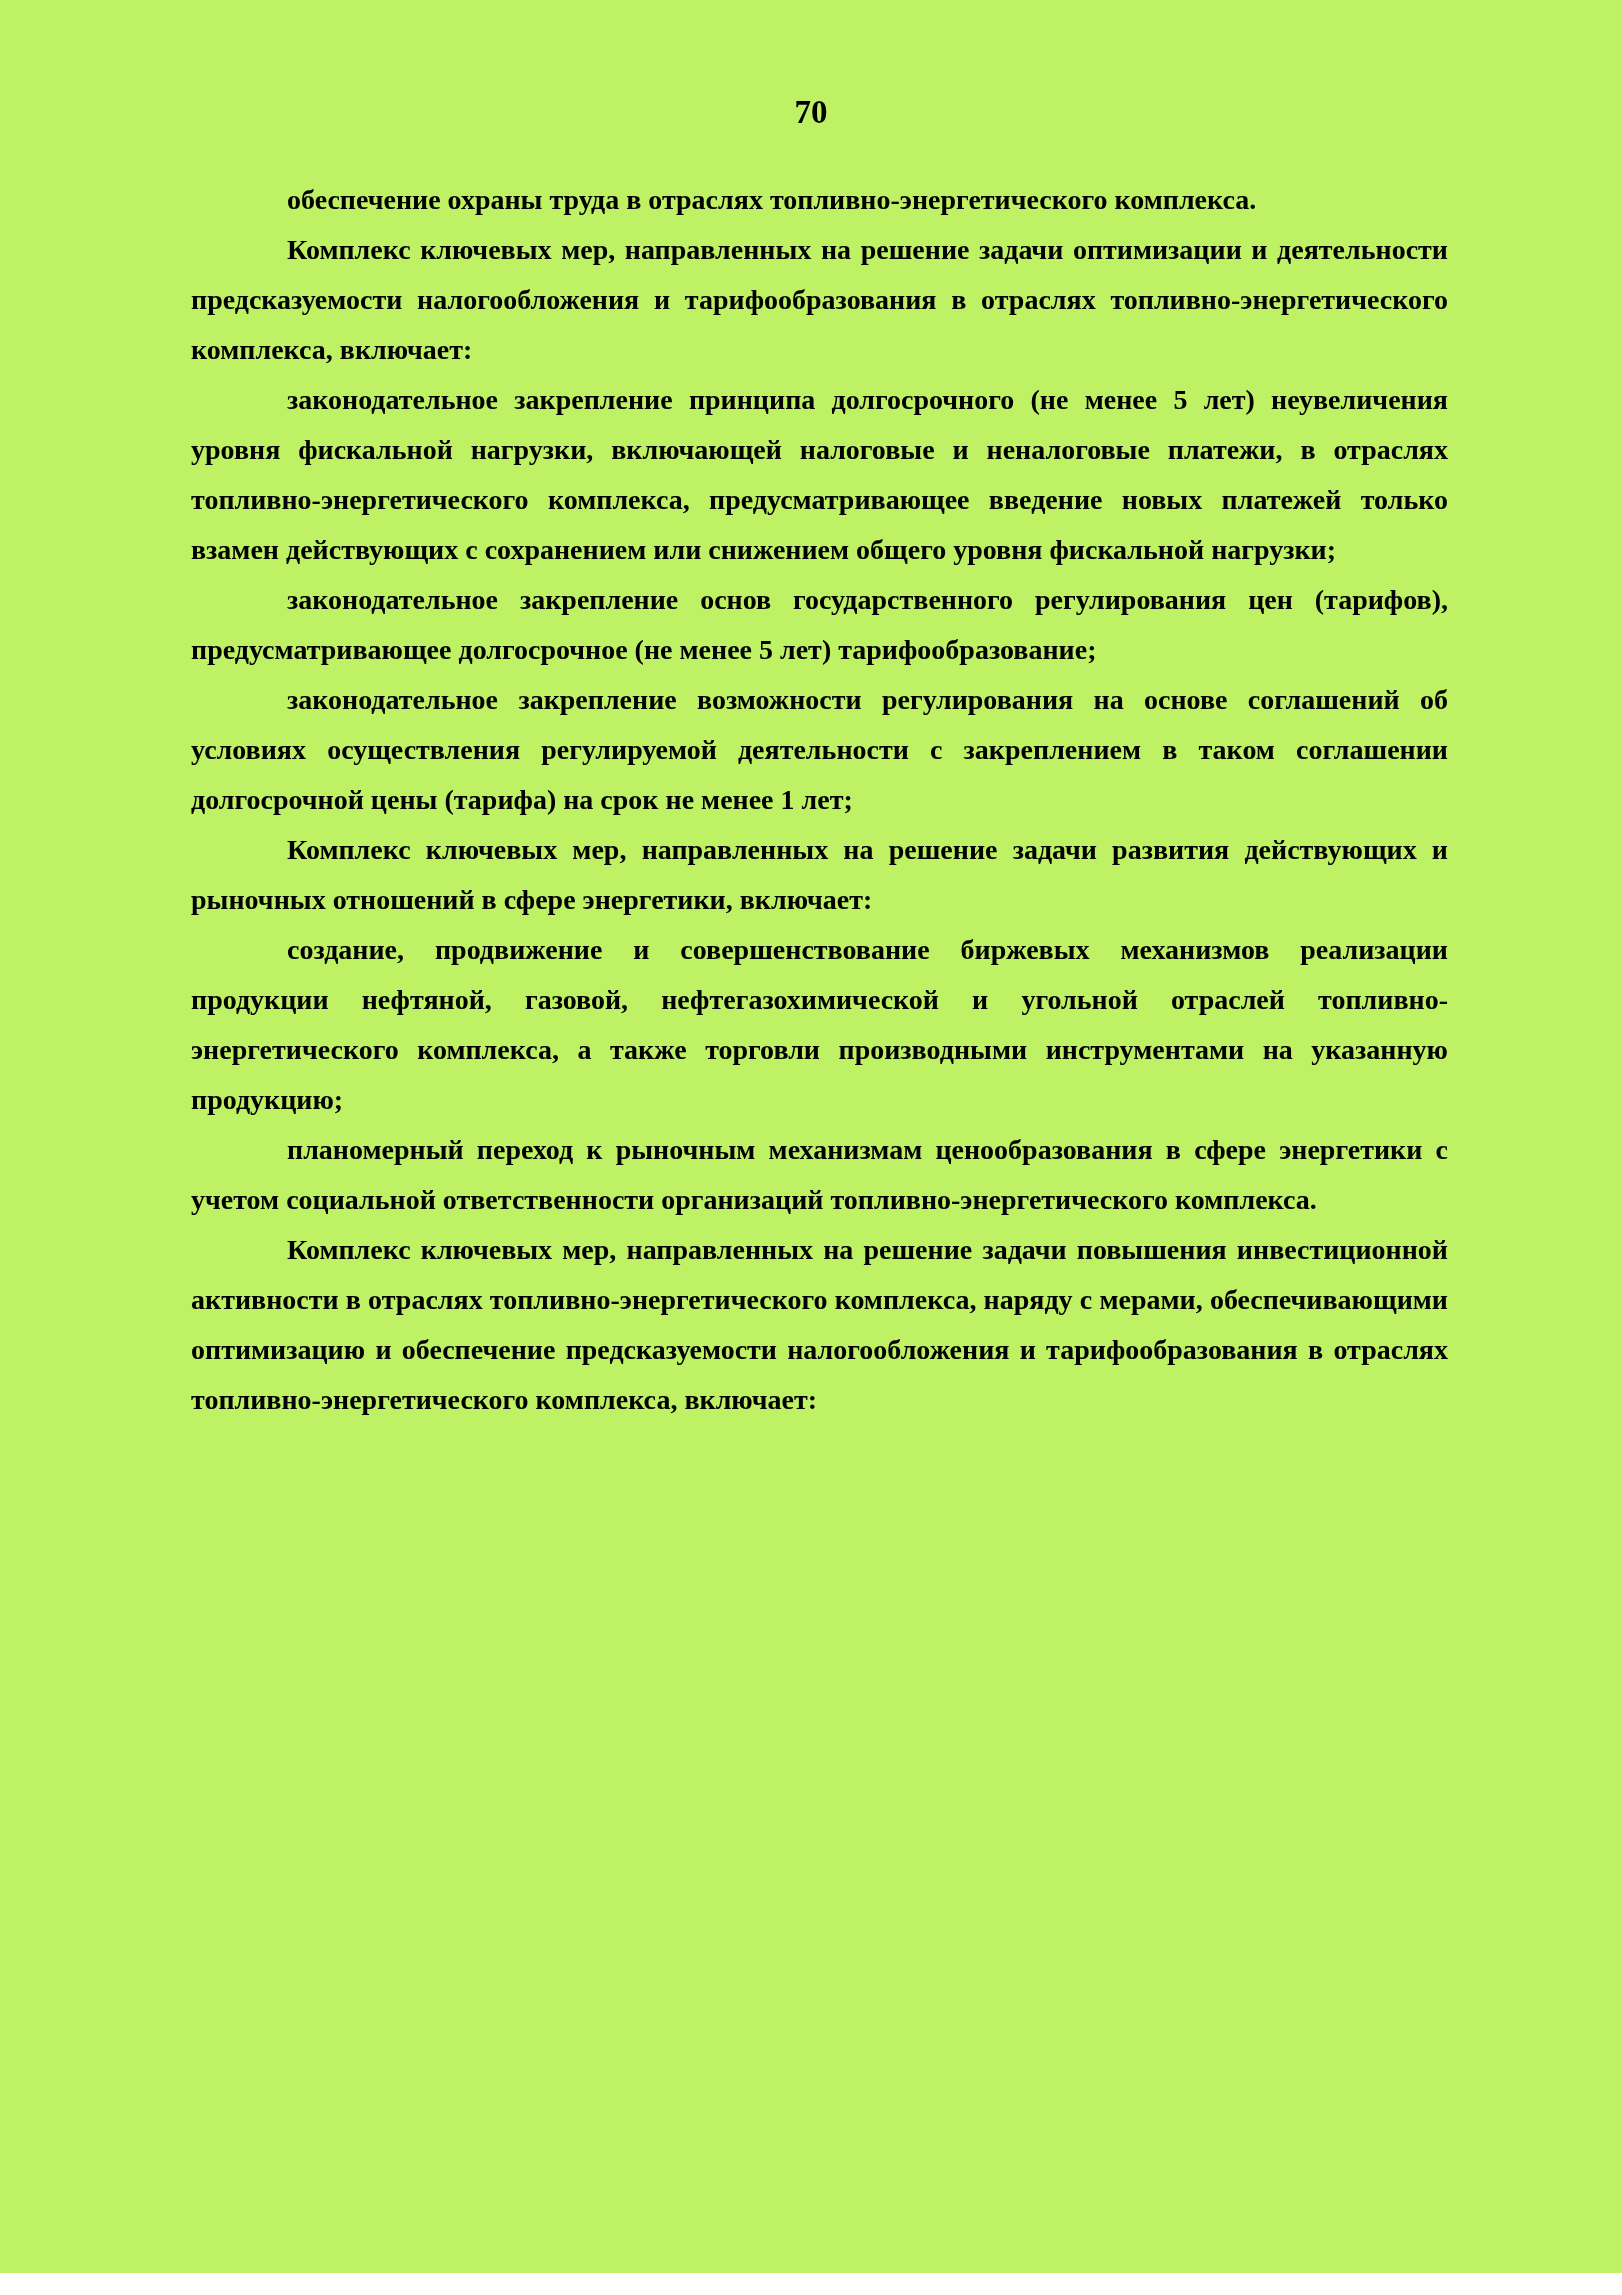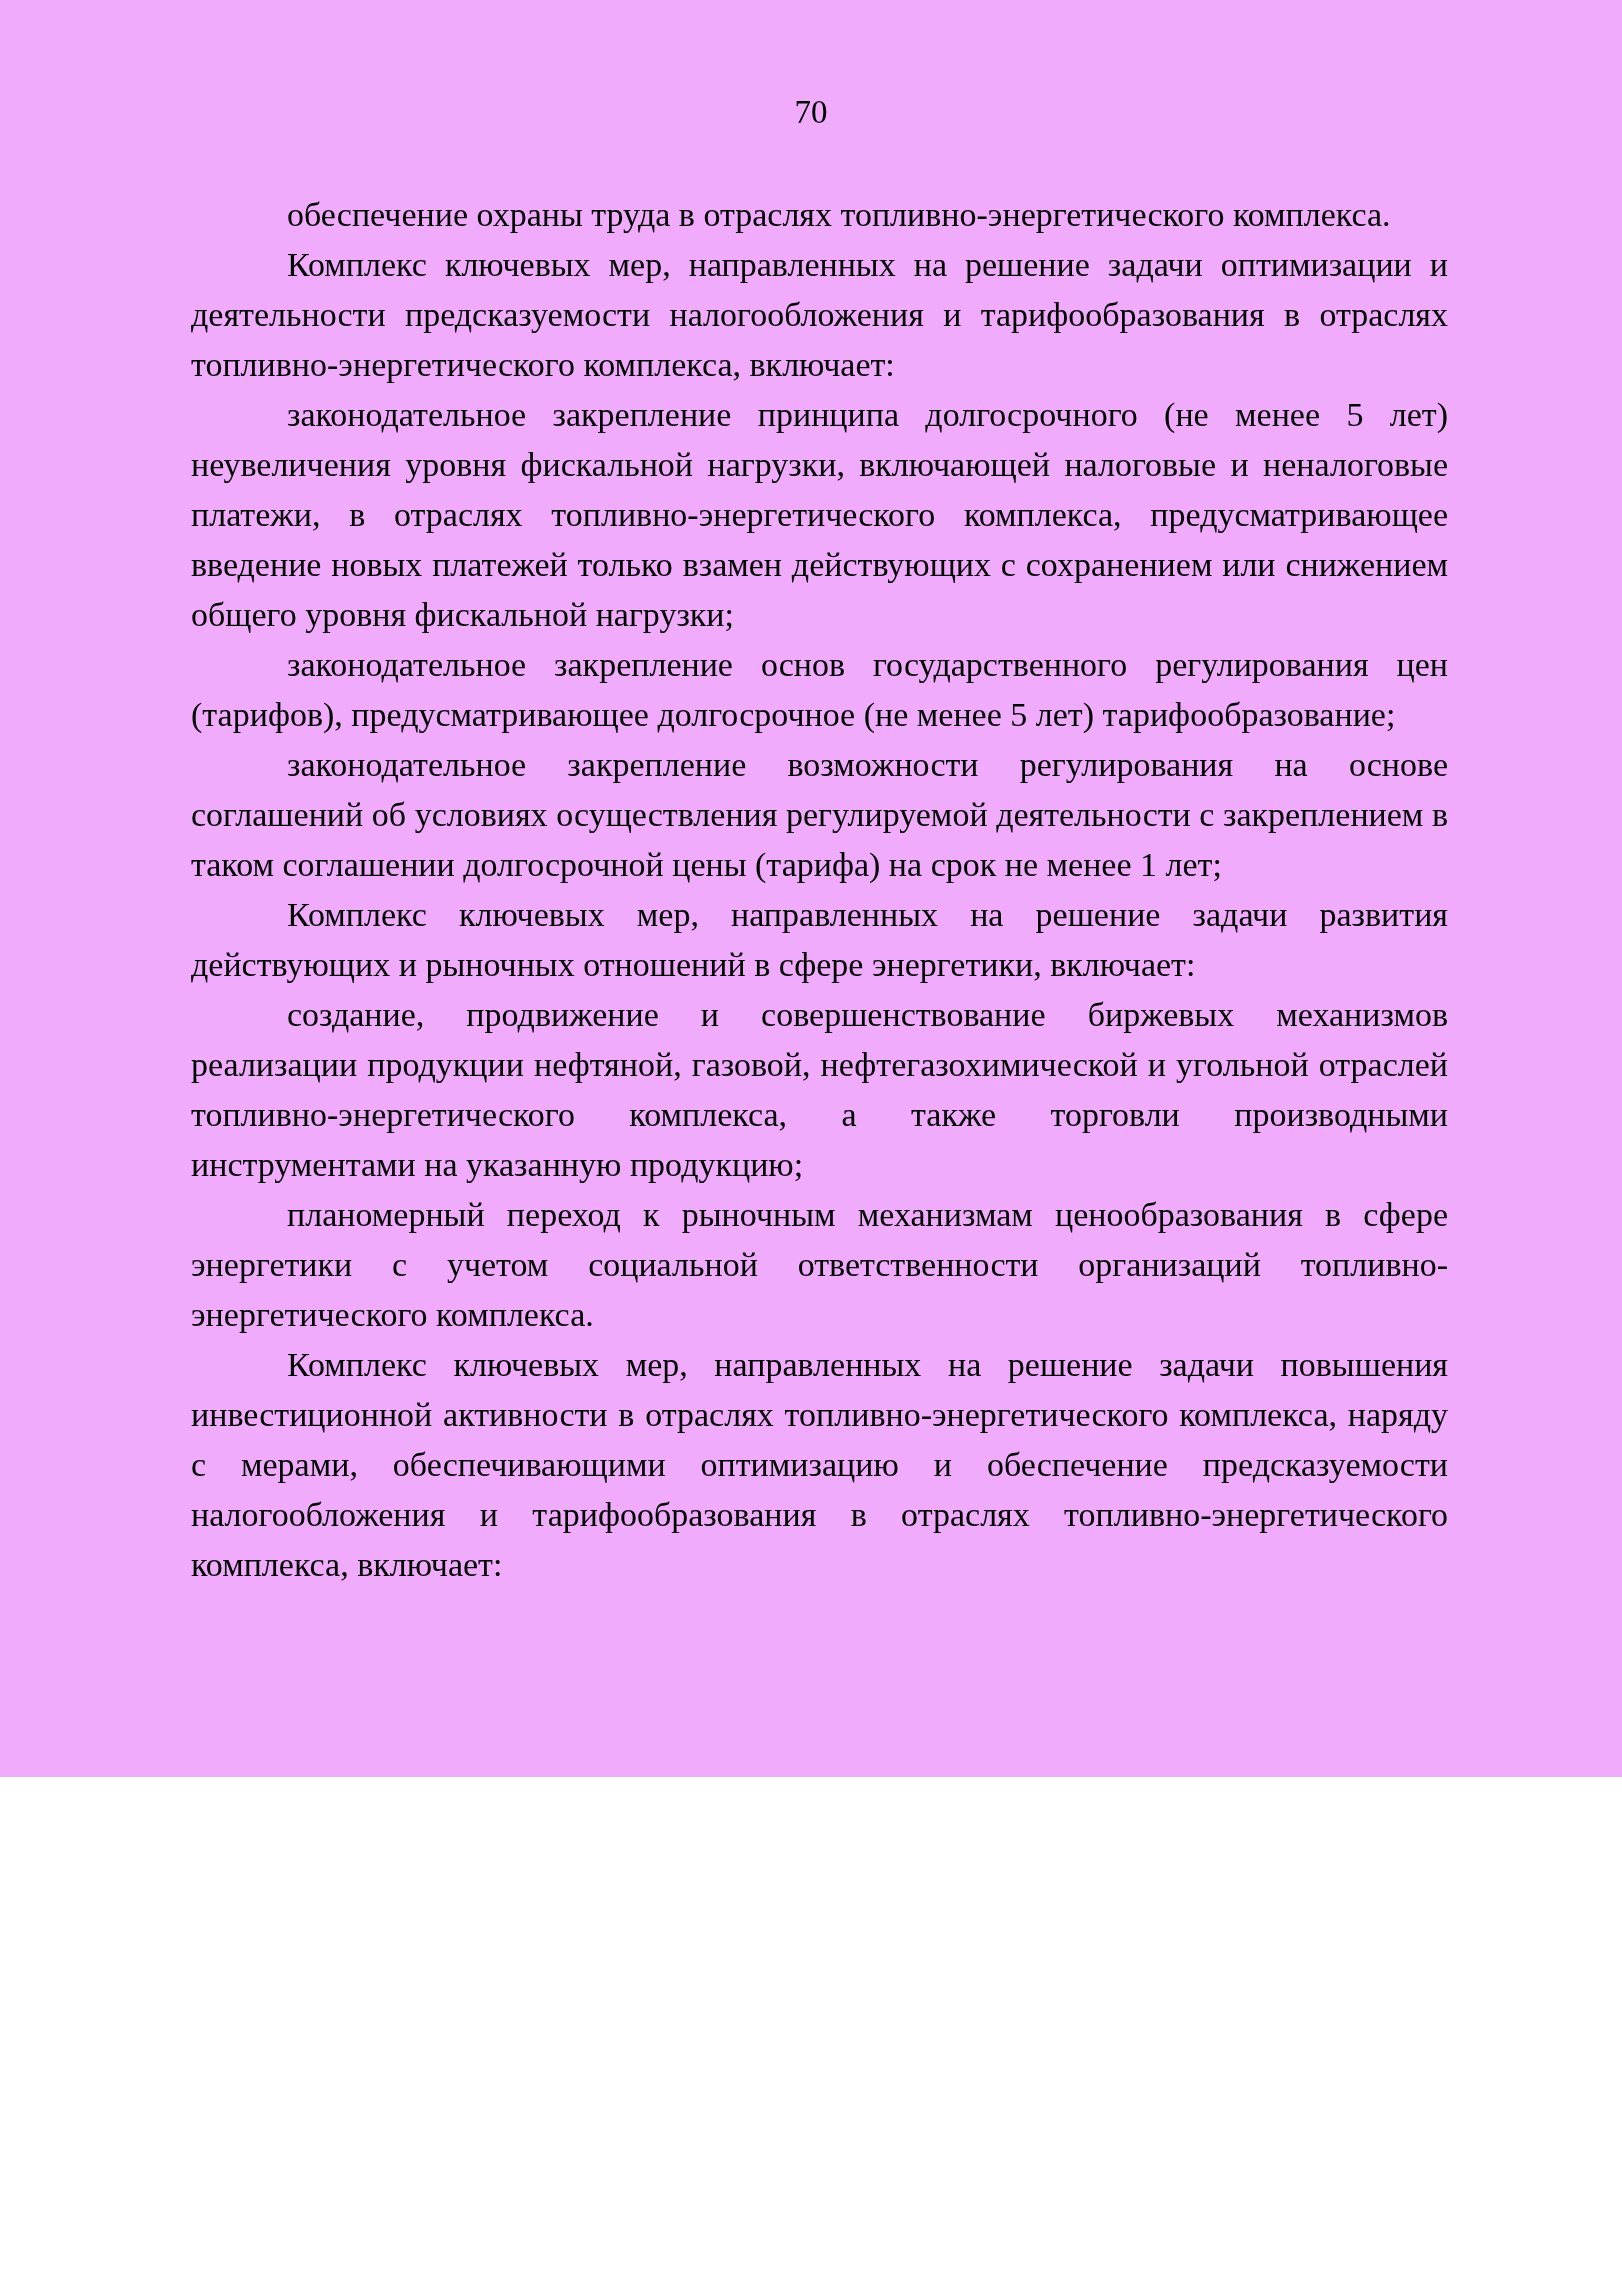--- a/index.html
+++ b/index.html
@@ -3,42 +3,43 @@
 <meta charset="utf-8">
 <style>
   html, body {
     margin: 0;
     padding: 0;
     background: #ffffff;
   }
   .page {
     position: relative;
     width: 1622px;
-    height: 1777px;
-    background: #f0abfc;
+    height: 2273px;
+    background: #bef264;
     color: #000000;
     font-family: "Liberation Serif", serif;
     overflow: hidden;
+    font-weight: bold;
   }
   .page-number {
     position: absolute;
     top: 93px;
     left: 0;
     right: 0;
     text-align: center;
     font-size: 33px;
     line-height: 38px;
     color: #000000;
   }
   .content {
     position: absolute;
     left: 191px;
-    top: 190px;
+    top: 175px;
     width: 1257px;
-    font-size: 34px;
+    font-size: 28px;
     line-height: 50px;
     text-align: justify;
     color: #000000;
   }
   .content p {
     margin: 0;
     padding: 0;
     text-indent: 96px;
   }
 </style>

